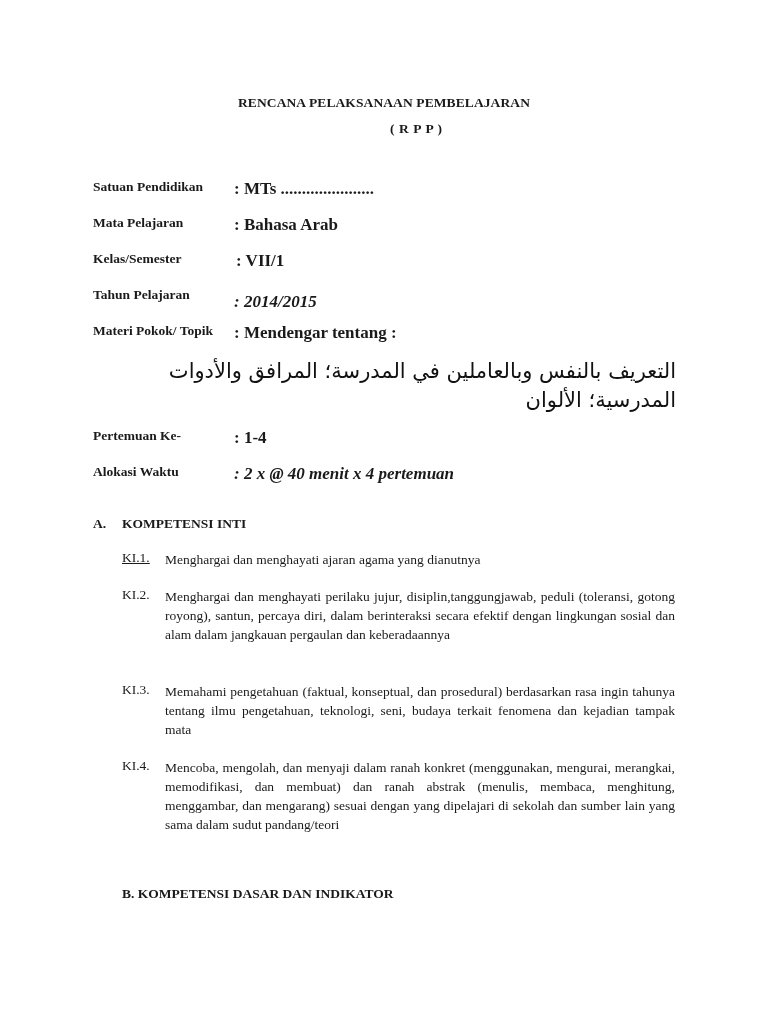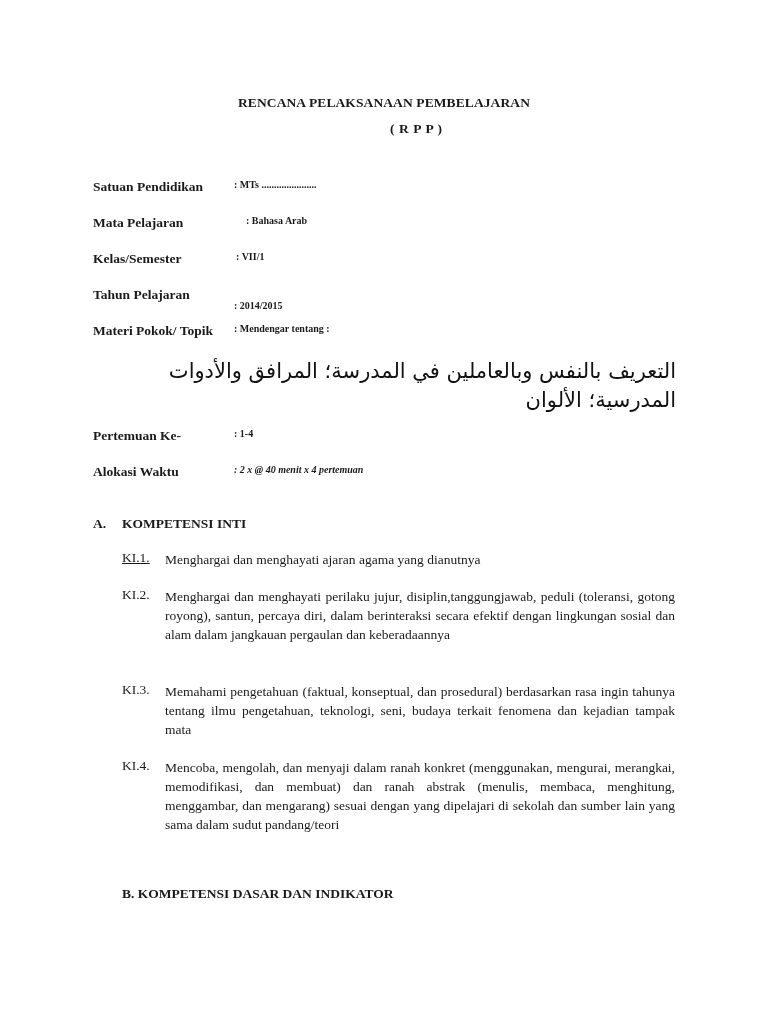--- a/index.html
+++ b/index.html
@@ -1,47 +1,47 @@
 <!DOCTYPE html>
 <html><head>
   <meta charset="utf-8">
   <style>
     html, body { margin: 0; padding: 0; background: #ffffff; }
     body { width: 768px; height: 1024px; position: relative; overflow: hidden;
            font-family: "Liberation Serif", "DejaVu Serif", serif; color: #1a1a1a; }
     .abs { position: absolute; }
     .title { left: 0; width: 768px; text-align: center; font-weight: bold; font-size: 13.5px; letter-spacing: 0.1px; }
     .meta-label { left: 93px; font-weight: bold; font-size: 13.5px; }
-    .meta-value { font-weight: bold; font-size: 10px; }
+    .meta-value { font-weight: bold; font-size: 17px; }
     .arabic { right: 92px; width: 590px; direction: rtl; text-align: right;
               font-family: "DejaVu Sans", sans-serif; font-size: 21px; line-height: 29px; color: #111; }
     .section-head { font-weight: bold; font-size: 13.5px; }
     .ki-num { left: 122px; font-size: 13.5px; }
     .ki-text { left: 165px; width: 510px; font-size: 13.5px; line-height: 19px; text-align: justify; }
   </style>
 </head>
 <body>
 
 <div>
 
   <div class="abs title" style="top:95px;">RENCANA PELAKSANAAN PEMBELAJARAN</div>
   <div class="abs title" style="top:121px; word-spacing:1px;margin-left:32px;">( R P P )</div>
 
   <div>
     <div class="abs meta-label" style="top:179px;">Satuan Pendidikan</div>
     <div class="abs meta-value" style="top:179px; left:234px;">: MTs ......................</div>
 
     <div class="abs meta-label" style="top:215px;">Mata Pelajaran</div>
-    <div class="abs meta-value" style="top:215px; left:234px;margin-left:12px;">: Bahasa Arab</div>
+    <div class="abs meta-value" style="top:215px; left:234px;">: Bahasa Arab</div>
 
     <div class="abs meta-label" style="top:251px;">Kelas/Semester</div>
     <div class="abs meta-value" style="top:251px; left:236px;">: VII/1</div>
 
     <div class="abs meta-label" style="top:287px;">Tahun Pelajaran</div>
-    <div class="abs meta-value" style="top:300px; left:234px;">: 2014/2015</div>
+    <div class="abs meta-value" style="top:292px; left:234px;font-style:italic;">: 2014/2015</div>
 
     <div class="abs meta-label" style="top:323px;">Materi Pokok/ Topik</div>
     <div class="abs meta-value" style="top:323px; left:234px;">: Mendengar tentang :</div>
   </div>
 
   <div class="abs arabic" style="top:357px;">التعريف بالنفس وبالعاملين في المدرسة؛ المرافق والأدوات المدرسية؛ الألوان</div>
 
   <div>
     <div class="abs meta-label" style="top:428px;">Pertemuan Ke-</div>
     <div class="abs meta-value" style="top:428px; left:234px;text-align:center;">: 1-4</div>

